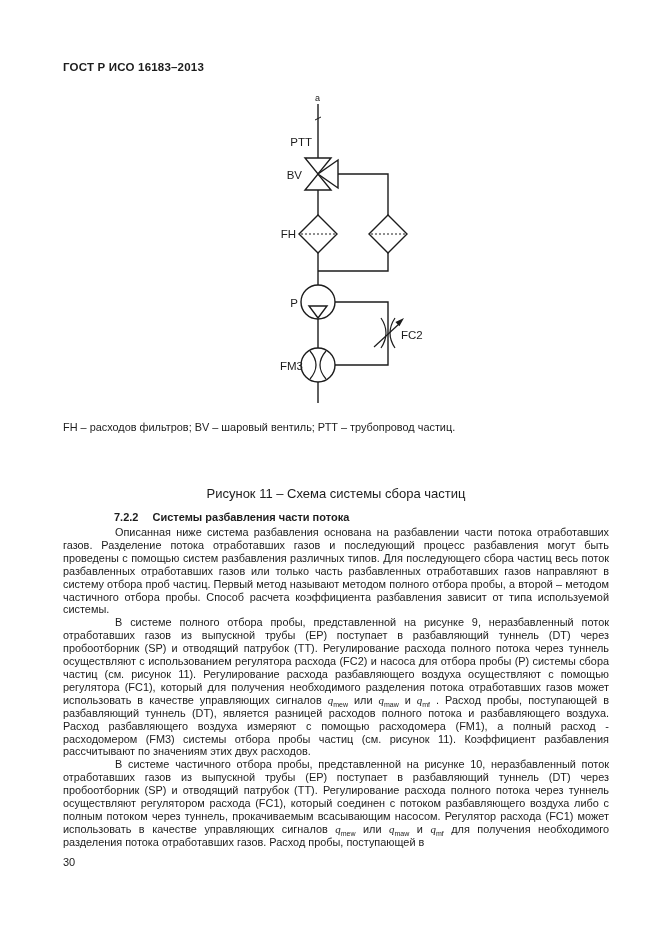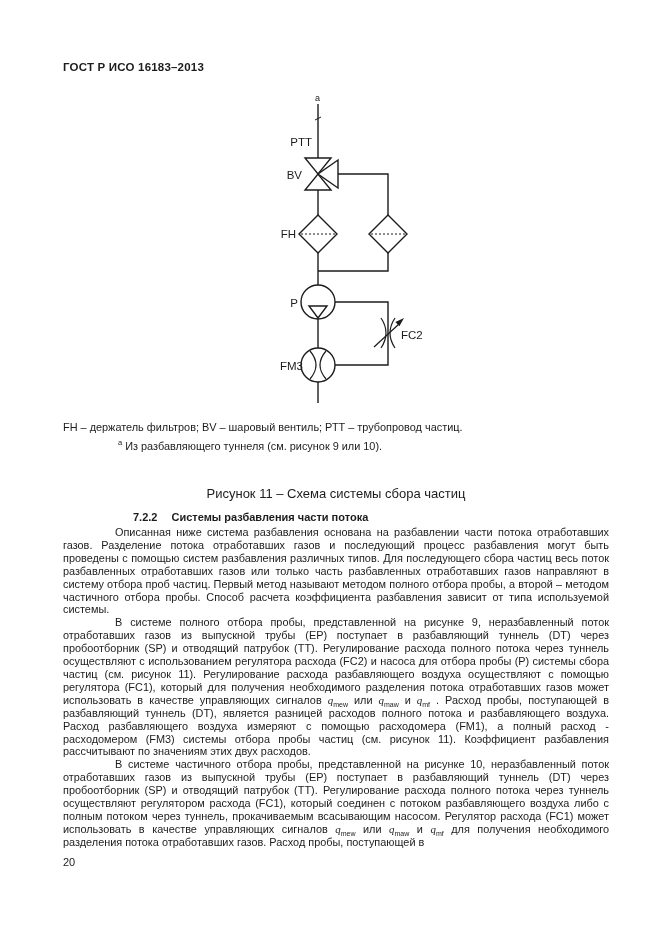--- a/index.html
+++ b/index.html
@@ -44,21 +44,21 @@
   .legend sup { font-size: 7.5px; }
   .figure-caption {
     position: absolute;
     left: 63px; top: 486px;
     width: 546px;
     text-align: center;
     font-size: 13px;
   }
   .section-heading {
     position: absolute;
-    left: 81px; top: 511px;
+    left: 62px; top: 511px;
     width: 546px;
     padding-left: 52px;
     font-size: 11px;
     font-weight: bold;
   }
   .section-heading .sec-title { margin-left: 14px; }
   .body-text {
     position: absolute;
     left: 63px; top: 526px;
     width: 546px;
@@ -126,31 +126,30 @@
     <text class="small" x="315" y="11">a</text>
     <text x="312" y="56" text-anchor="end">PTT</text>
     <text x="302" y="89" text-anchor="end">BV</text>
     <text x="296" y="148" text-anchor="end">FH</text>
     <text x="298" y="217" text-anchor="end">P</text>
     <text x="401" y="249">FC2</text>
     <text x="303" y="280" text-anchor="end">FM3</text>
   </svg>
 
   <div class="legend">
-    <div>FH – держатель фильтров; BV – шаровый вентиль; РТТ – трубопровод частиц.</div>
-    <div class="ind2"><sup>а</sup><span> Из разбавляющего туннеля (см. рисунок 9 или 10).</span></div>
+    <div>FH – расходов фильтров; BV – шаровый вентиль; РТТ – трубопровод частиц.</div>
   </div>
 
   <div class="figure-caption">Рисунок 11 – Схема системы сбора частиц</div>
 
   <div class="section-heading">
     <span class="sec-num">7.2.2</span><span class="sec-title">Системы разбавления части потока</span>
   </div>
 
   <div class="body-text">
       <p>Описанная ниже система разбавления основана на разбавлении части потока отработавших газов. Разделение потока отработавших газов и последующий процесс разбавления могут быть проведены с помощью систем разбавления различных типов. Для последующего сбора частиц весь поток разбавленных отработавших газов или только часть разбавленных отработавших газов направляют в систему отбора проб частиц. Первый метод называют методом полного отбора пробы, а второй – методом частичного отбора пробы. Способ расчета коэффициента разбавления зависит от типа используемой системы.</p>
       <p>В системе полного отбора пробы, представленной на рисунке 9, неразбавленный поток отработавших газов из выпускной трубы (ЕР) поступает в разбавляющий туннель (DT) через пробоотборник (SP) и отводящий патрубок (ТТ). Регулирование расхода полного потока через туннель осуществляют с использованием регулятора расхода (FC2) и насоса для отбора пробы (Р) системы сбора частиц (см. рисунок 11). Регулирование расхода разбавляющего воздуха осуществляют с помощью регулятора (FC1), который для получения необходимого разделения потока отработавших газов может использовать в качестве управляющих сигналов <i>q</i><sub>mew</sub> или <i>q</i><sub>maw</sub> и <i>q</i><sub>mf</sub> . Расход пробы, поступающей в разбавляющий туннель (DT), является разницей расходов полного потока и разбавляющего воздуха. Расход разбавляющего воздуха измеряют с помощью расходомера (FM1), а полный расход - расходомером (FM3) системы отбора пробы частиц (см. рисунок 11). Коэффициент разбавления рассчитывают по значениям этих двух расходов.</p>
       <p>В системе частичного отбора пробы, представленной на рисунке 10, неразбавленный поток отработавших газов из выпускной трубы (ЕР) поступает в разбавляющий туннель (DT) через пробоотборник (SP) и отводящий патрубок (ТТ). Регулирование расхода полного потока через туннель осуществляют регулятором расхода (FC1), который соединен с потоком разбавляющего воздуха либо с полным потоком через туннель, прокачиваемым всасывающим насосом. Регулятор расхода (FC1) может использовать в качестве управляющих сигналов <i>q</i><sub>mew</sub> или <i>q</i><sub>maw</sub> и <i>q</i><sub>mf</sub> для получения необходимого разделения потока отработавших газов. Расход пробы, поступающей в</p>
     </div>
 
-  <div class="page-number">20</div>
+  <div class="page-number">30</div>
 
 </div>
 
 </body></html>

